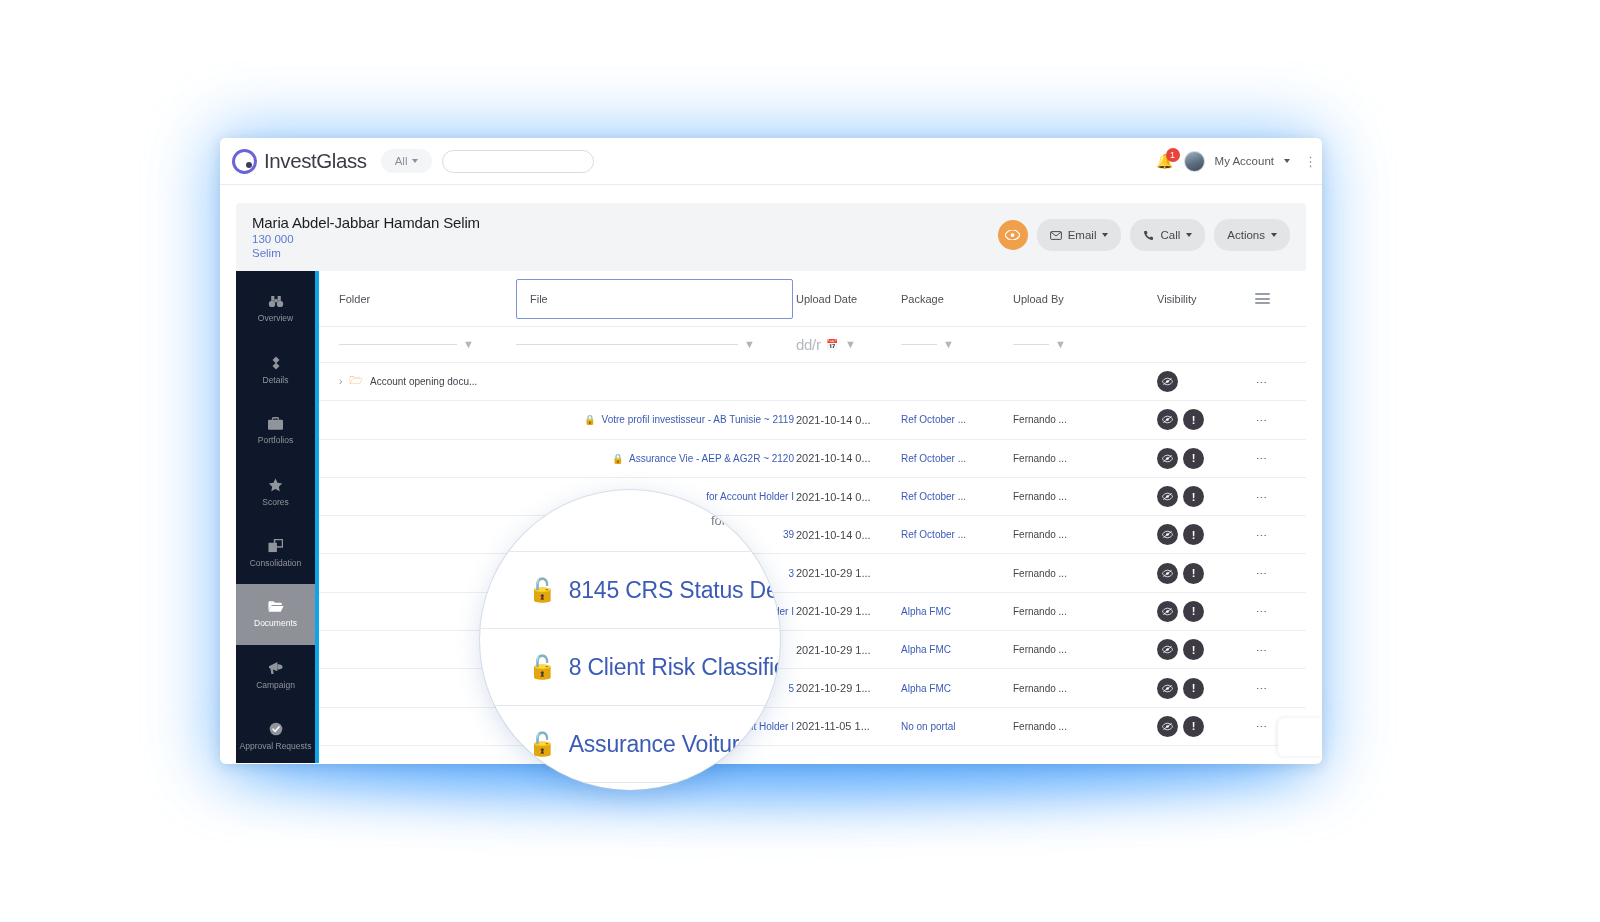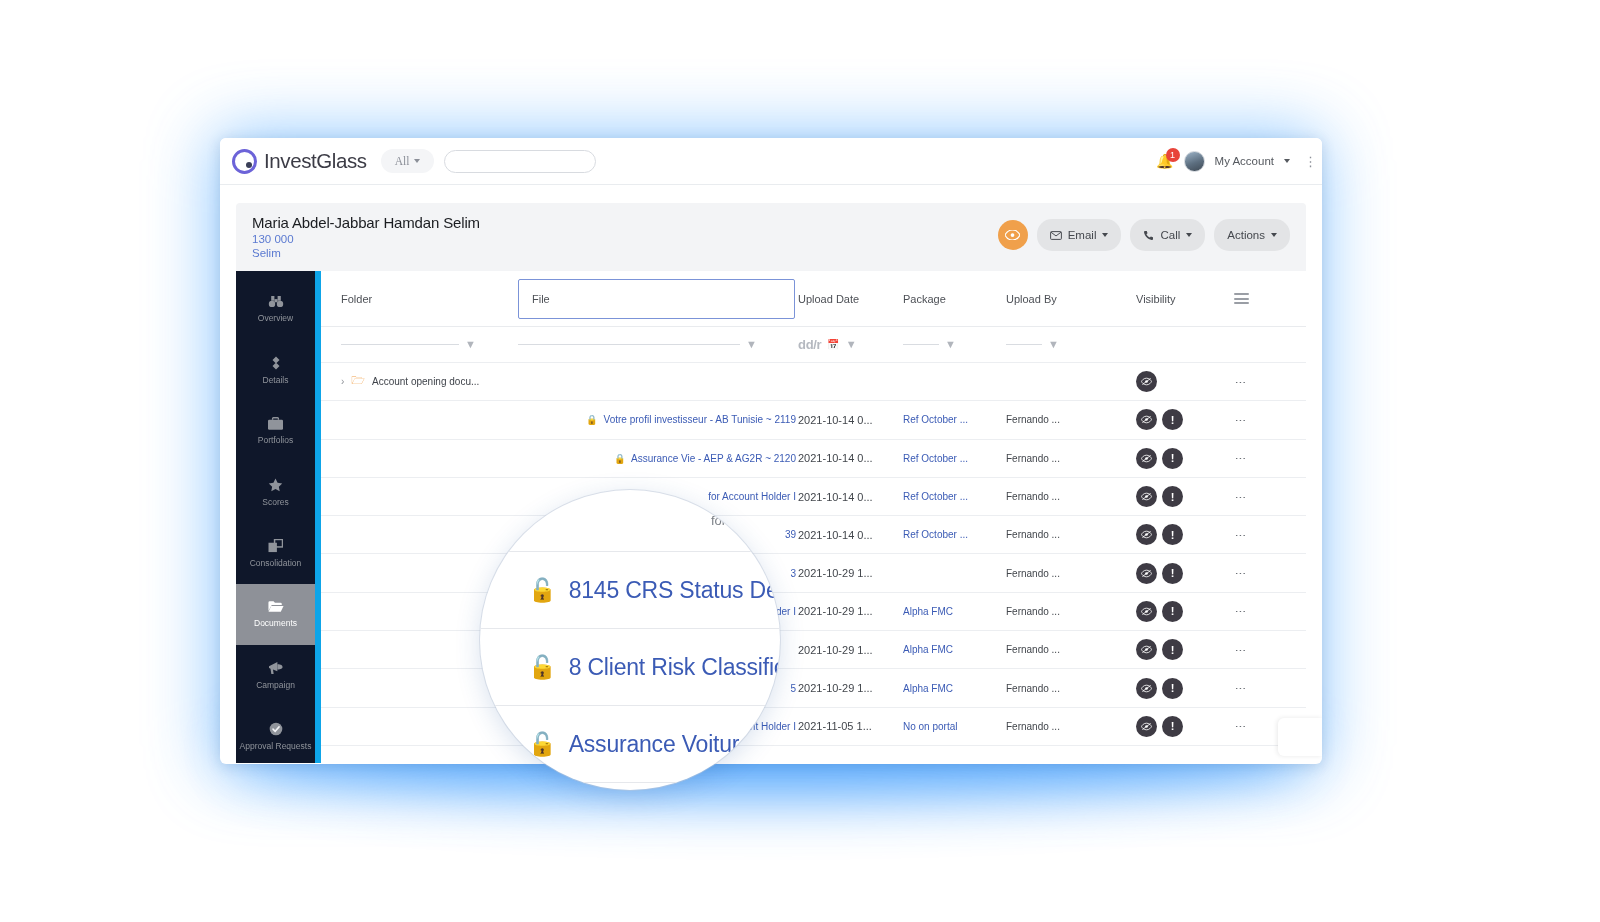--- a/index.html
+++ b/index.html
@@ -96,21 +96,20 @@
 
   #nav-filter {
     margin-left: 14px;
     font-size: 11.5px;
     color: #8b8f98;
     background: #f4f5f7;
     border-radius: 14px;
     padding: 6px 14px;
     display: flex; align-items: center; gap: 5px;
     cursor: pointer;
-    font-family: Liberation Serif, serif;
   }
   .caret {
     width: 0; height: 0;
     border-left: 3.5px solid transparent;
     border-right: 3.5px solid transparent;
     border-top: 4px solid currentColor;
     display: inline-block;
   }
   #nav-search {
     margin-left: 10px;
@@ -205,38 +204,38 @@
     color: #90949b;
     cursor: pointer;
   }
   .side-item.active { background: #8e9198; color: #ffffff; }
   .side-icon { font-size: 14px; line-height: 1; }
   .side-label { font-size: 8.5px; text-align: center; line-height: 1.15; }
 
   #table-area {
     flex: 1;
     background: #fff;
-    border-left: 6px solid #0ea5e9;
+    border-left: 4px solid #0ea5e9;
     display: flex; flex-direction: column;
     overflow: hidden;
   }
 
   
   #table-head {
     display: flex; align-items: center;
     height: 56px;
     border-bottom: 1px solid #e9ebee;
     padding: 0 2px;
   }
   .th { font-size: 11px; color: #4d5056; }
   .col-folder { width: 195px; padding-left: 18px; }
   .col-file   { width: 280px; }
   .col-date   { width: 105px; }
-  .col-pkg    { width: 103px; }
-  .col-by     { width: 130px; }
+  .col-pkg    { width: 112px; }
+  .col-by     { width: 144px; }
   .col-vis    { width: 84px; }
   .col-menu   { width: 42px; display: flex; justify-content: center; }
 
   #file-box {
     width: 277px; height: 40px;
     border: 1px solid #7b93d8;
     border-radius: 2px;
     display: flex; align-items: center;
     padding-left: 13px;
     font-size: 11px; color: #4d5056;
@@ -259,21 +258,21 @@
   }
   .filt-cell { display: flex; align-items: center; gap: 6px; }
   .filt-line {
     height: 1px; background: #d9dce1; display: block;
   }
   .funnel {
     width: 9px; height: 9px;
     color: #b1b5bc;
     font-size: 11px; line-height: 9px;
   }
-  .date-ph { font-size: 13px; color: #b5b9c0; letter-spacing: -.3px; font-weight: bold; }
+  .date-ph { font-size: 15px; color: #b5b9c0; letter-spacing: -.3px; }
   .cal-glyph { font-size: 10px; color: #3a3d42; }
 
   
   .trow {
     display: flex; align-items: center;
     height: 38.3px;
     border-bottom: 1px solid #eceef1;
     padding: 0 2px;
     font-size: 10px;
   }

